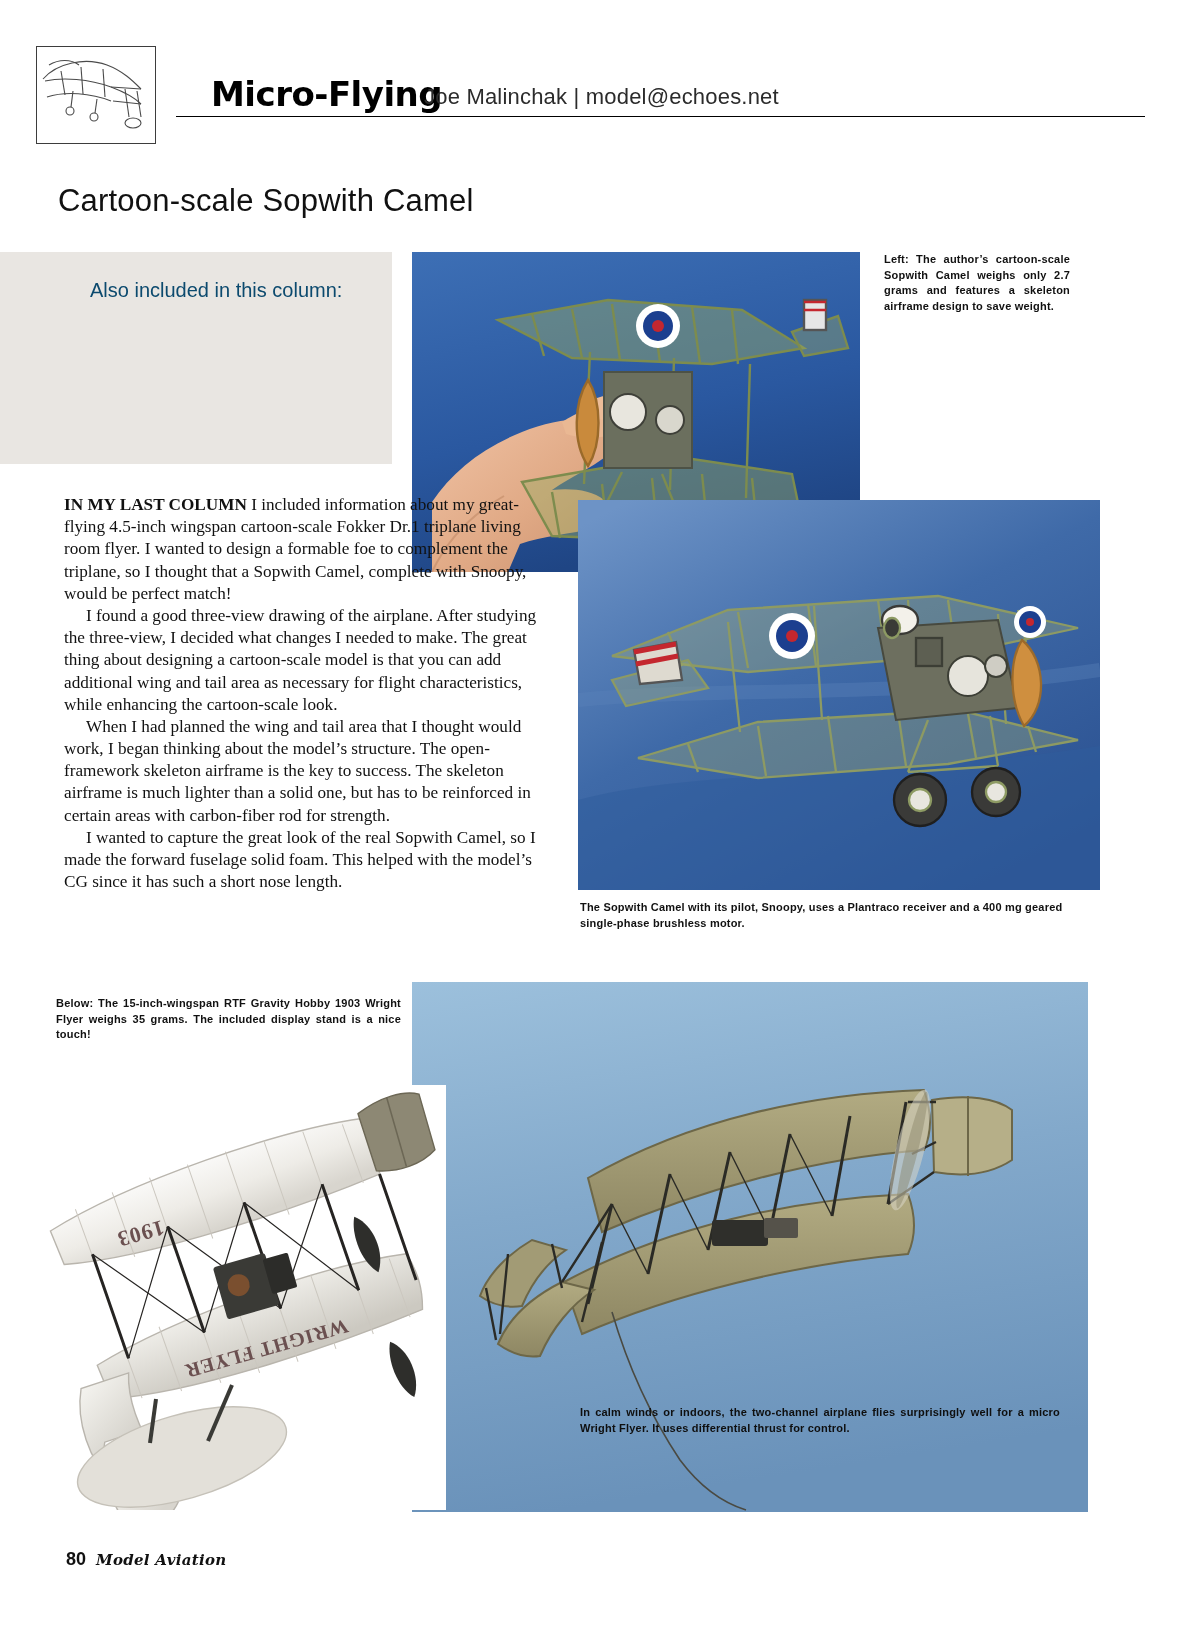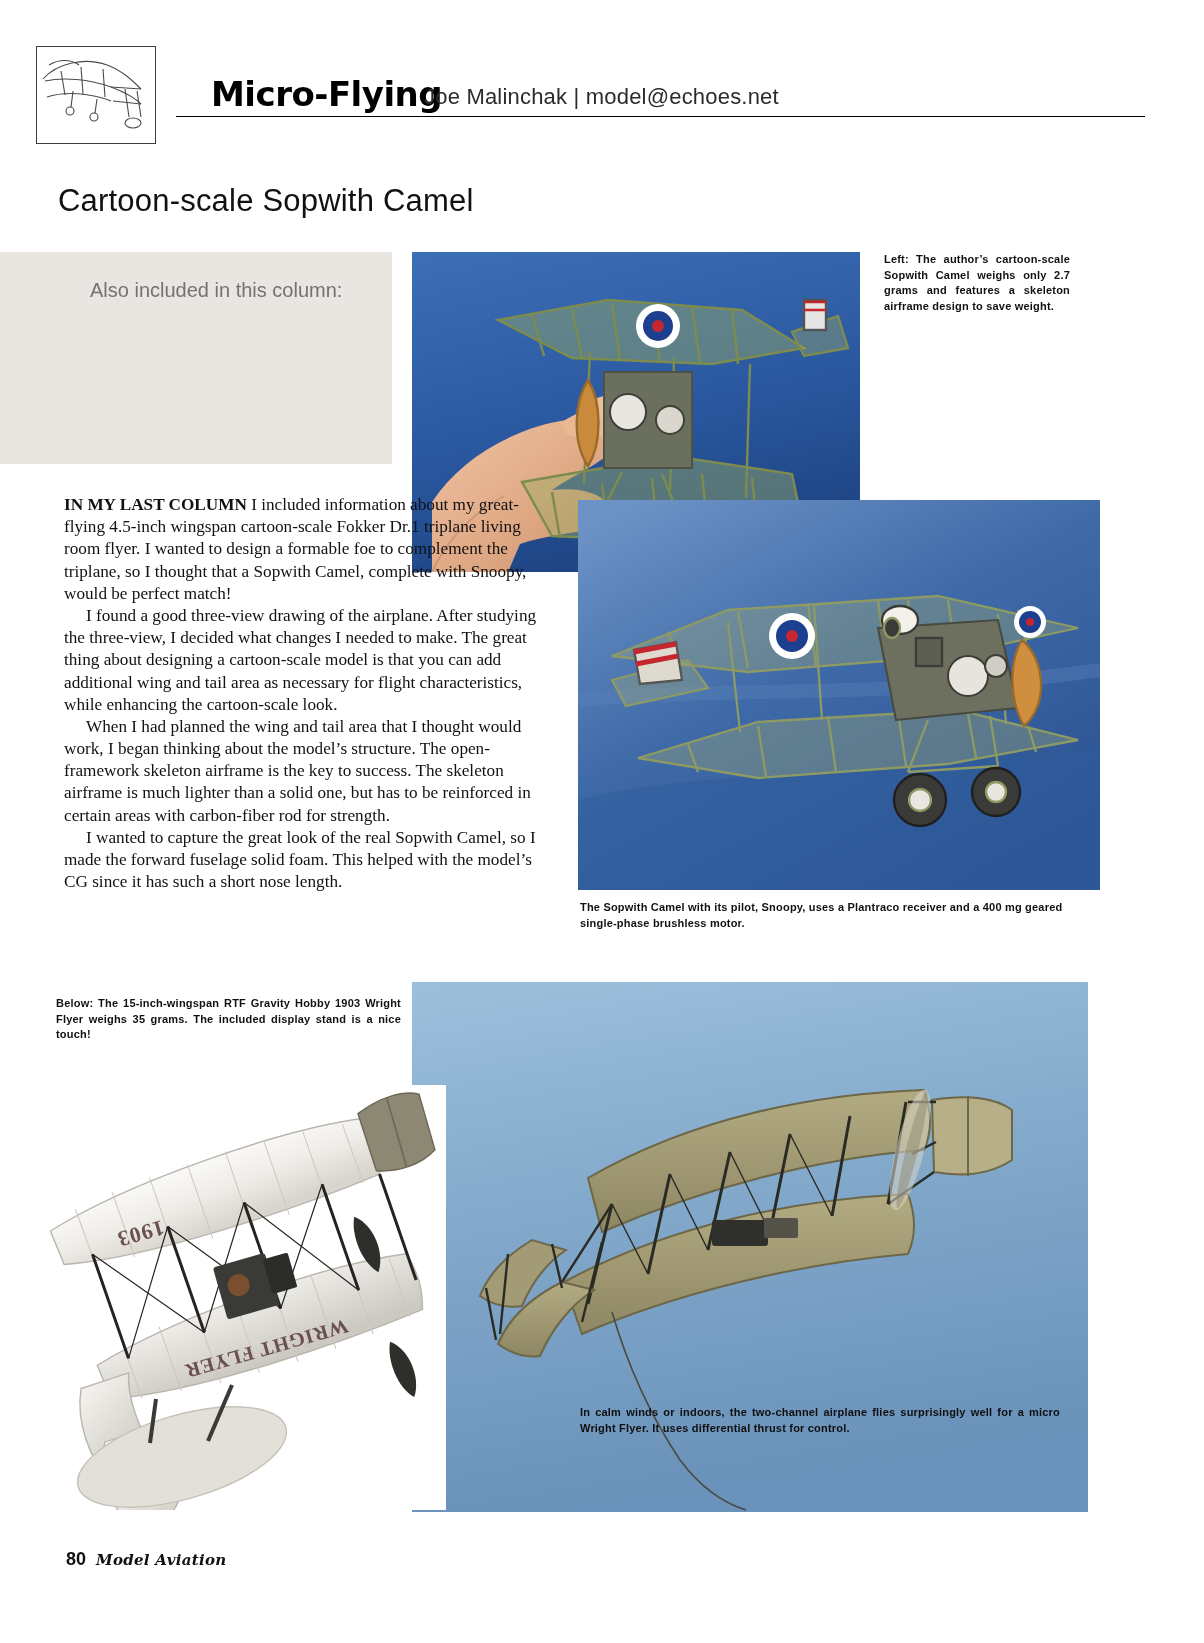--- a/index.html
+++ b/index.html
@@ -70,21 +70,21 @@
   .also-box {
     position: absolute;
     left: 0; top: 252px;
     width: 392px; height: 212px;
     background: #e9e6e2;
   }
   .also-title {
     position: absolute;
     left: 90px; top: 27px;
     font-size: 20px;
-    color: #737373;
+    color: #0c4a6e;
   }
   .also-list {
     position: absolute;
     left: 86px; top: 68px;
     width: 290px;
   }
   .also-item {
     position: relative;
     padding-left: 20px;
     margin-bottom: 14px;

